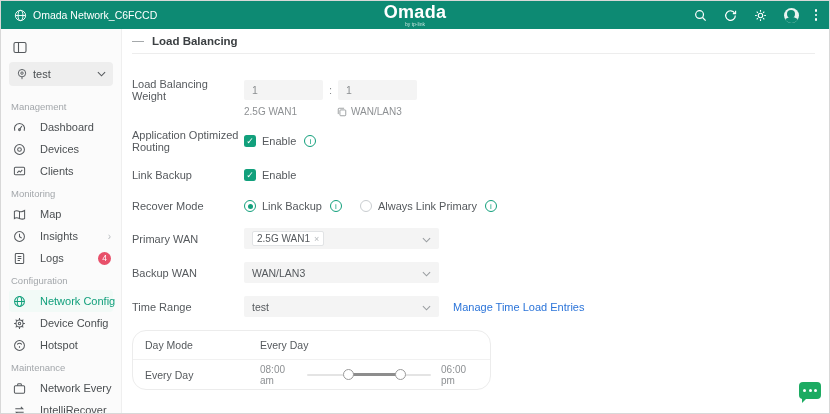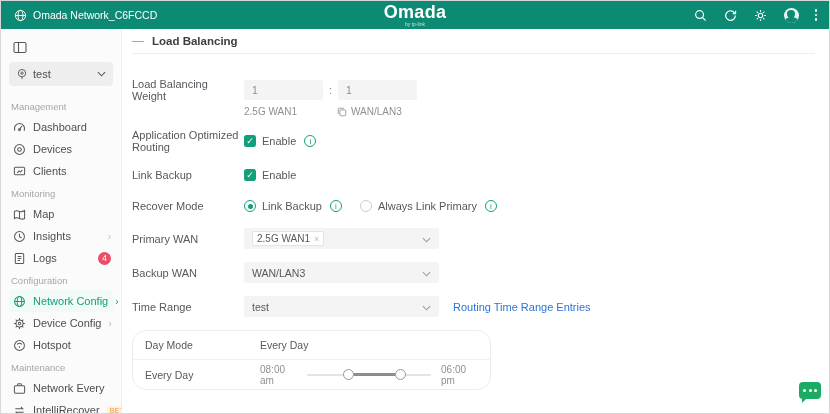--- a/index.html
+++ b/index.html
@@ -23,21 +23,21 @@
 
   
   .body { flex:1; display:flex; min-height:0; }
 
   
   .sidebar { width:121px; background:#fbfbfb; border-right:1px solid #efefef; padding:8px 8px 0 8px; font-size:11px; color:#4b4f52; flex-shrink:0; overflow:hidden; }
   .collapse-btn { padding:4px 2px 8px 4px; display:inline-flex; }
   .site-select { background:#eeeeee; border-radius:4px; height:24px; display:flex; align-items:center; padding:0 7px; gap:5px; margin-bottom:9px; cursor:pointer; }
   .site-select .grow { flex:1; }
   .nav-section-label { color:#a3a7ab; font-size:9.5px; padding:6px 4px 4px 2px; }
-  .nav-item { display:flex; align-items:center; gap:7px; padding:4px 2px 4px 4px; height:22px; border-radius:3px; cursor:pointer; }
+  .nav-item { display:flex; align-items:center; gap:14px; padding:4px 2px 4px 4px; height:22px; border-radius:3px; cursor:pointer; }
   .nav-item .lbl { flex:1; white-space:nowrap; }
   .nav-item .chev { color:#b9bdc0; font-size:10px; }
   .nav-item.active { color:#12a07c; background:#f2faf7; }
   .nav-item.active .chev { color:#12a07c; }
   .nav-item.active svg { stroke:#12a07c; }
   .badge { background:#e8506a; color:#fff; border-radius:8px; min-width:13px; height:13px; font-size:8.5px; display:inline-flex; align-items:center; justify-content:center; padding:0 3px; }
   .beta { background:#fdf0dc; color:#f0953f; font-size:7px; border-radius:2px; padding:1px 3px; letter-spacing:.3px; }
   .sidebar svg { stroke:#55595d; flex-shrink:0; }
 
   
@@ -334,21 +334,21 @@
         <div class="form-row">
           <span class="form-label">Time Range</span>
           <div class="select">
             <span>test</span>
             <span class="chev-d">
               <svg width="9" height="6" viewBox="0 0 10 6" fill="none" stroke="#9a9ea1" stroke-width="1.2">
                   <path d="M1 1l4 4 4-4"></path>
                 </svg>
             </span>
           </div>
-          <span class="link">Routing Time Range Entries</span>
+          <span class="link">Manage Time Load Entries</span>
         </div>
 
         <div class="sched">
           <div class="sched-row head">
             <span class="sched-c1">Day Mode</span>
             <span class="sched-c2">Every Day</span>
           </div>
           <div class="sched-row">
             <span class="sched-c1">Every Day</span>
             <span class="sched-c2">

